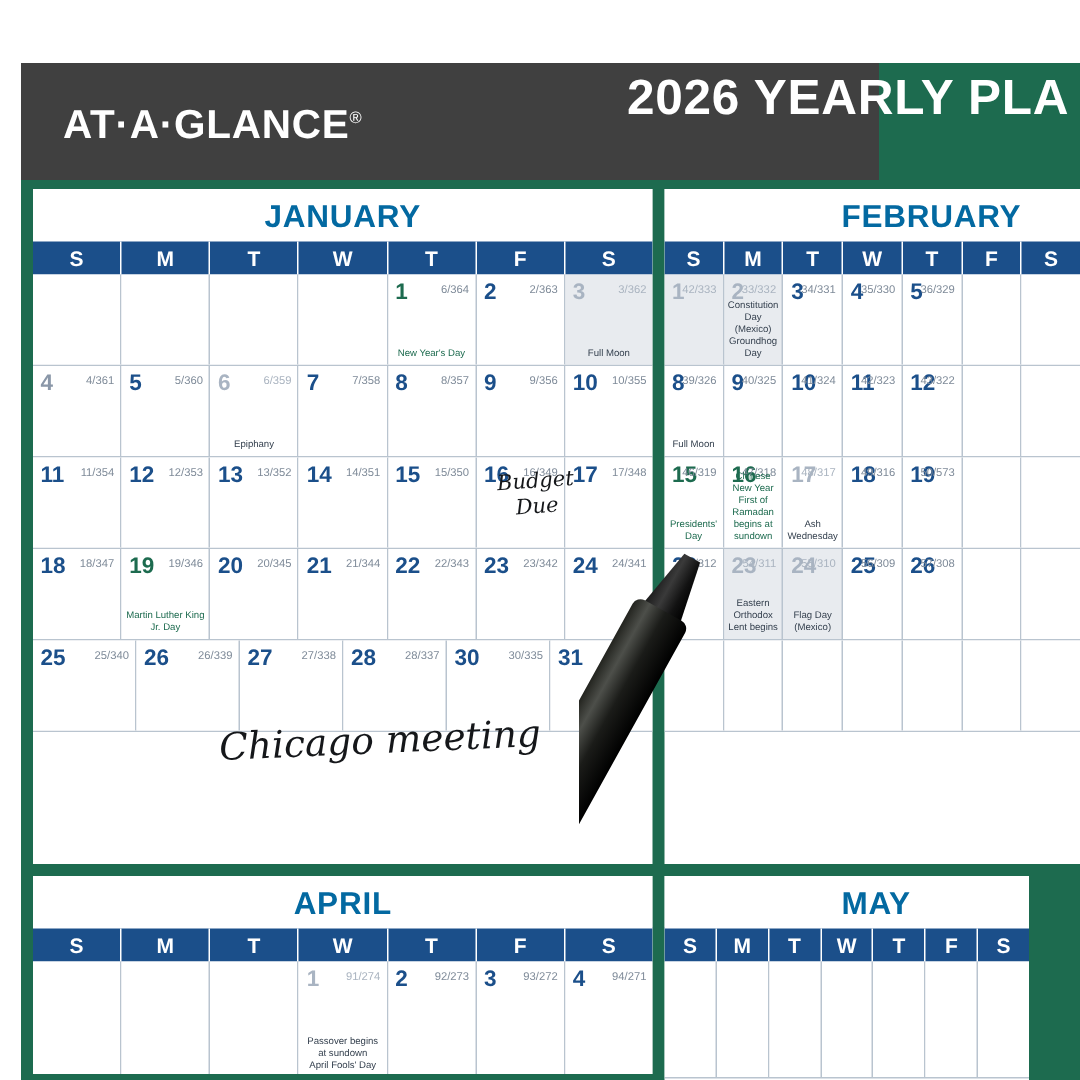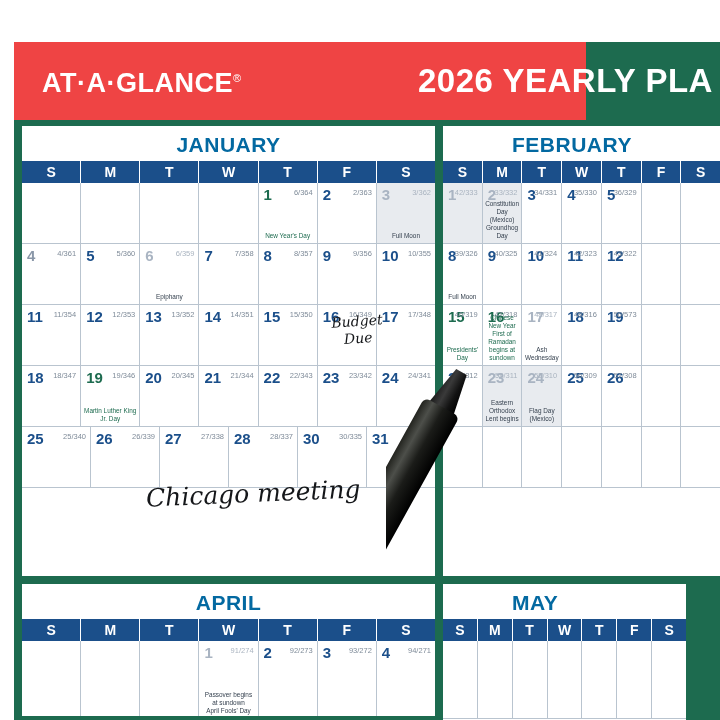--- a/index.html
+++ b/index.html
@@ -19,40 +19,40 @@
     width: 706px; height: 678px;
     background: #1d6b4f;
     overflow: hidden;
   }
 
   
   #banner {
     position: absolute;
     left: 0; top: 0;
     width: 572px; height: 78px;
-    background: #ef4444;
+    background: #404040;
     color: #ffffff;
   }
   #brand-logo {
     position: absolute;
     left: 28px; top: 26px;
     font-size: 27px;
     font-weight: bold;
     letter-spacing: 0.5px;
     color: #ffffff;
     white-space: nowrap;
   }
   #brand-logo .reg {
     font-size: 11px;
     vertical-align: super;
     font-weight: normal;
   }
   #banner-title {
     position: absolute;
-    left: 404px; top: 20px;
+    left: 404px; top: 4px;
     font-size: 33px;
     font-weight: bold;
     letter-spacing: 0.5px;
     white-space: nowrap;
     color: #ffffff;
   }
 
   
   .month-block {
     position: absolute;
@@ -69,21 +69,21 @@
     font-size: 21px;
     font-weight: bold;
     color: #0369a1;
     letter-spacing: 0.5px;
     padding-top: 7px;
     height: 34px;
     background: #ffffff;
     white-space: nowrap;
   }
   #month-feb .month-name,
-  #month-may .month-name { text-align: left; padding-left: 69px; }
+  #month-may .month-name { text-align: left; padding-left: 118px; }
 
   
   .dow-row {
     display: flex;
     height: 23px;
     background: #1b4f8a;
     border-top: 1px solid #ffffff;
   }
   .dow {
     flex: 1 1 0;

